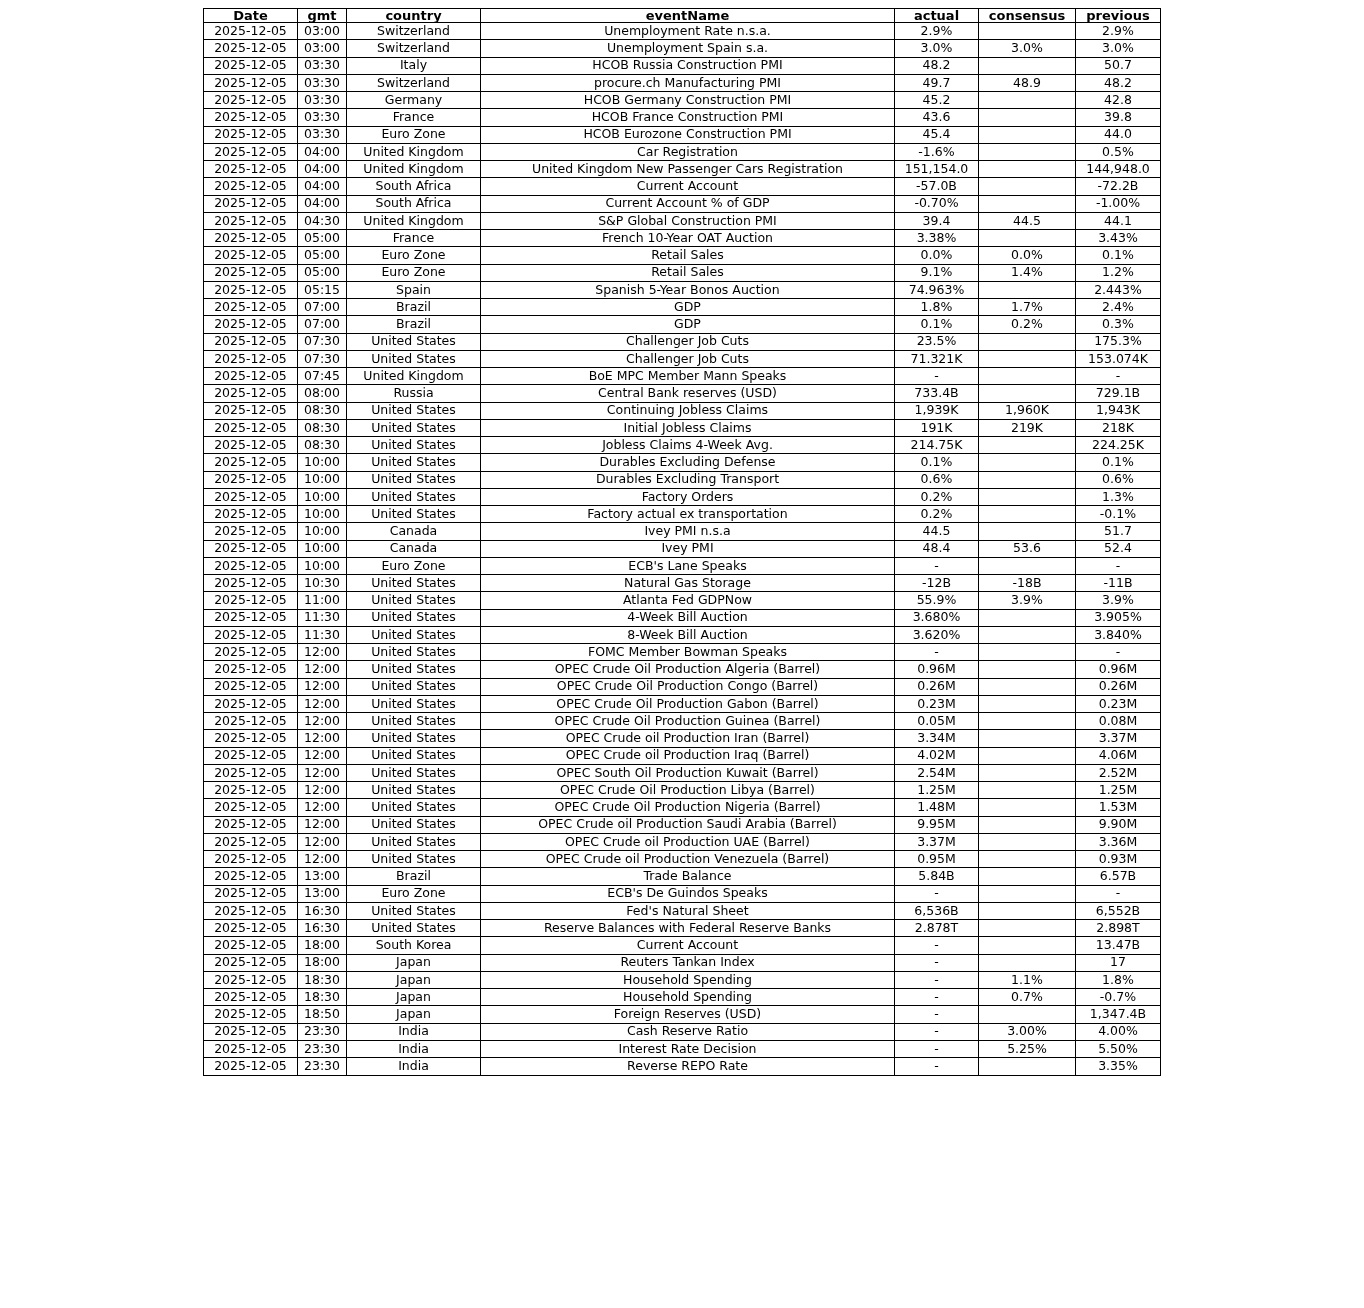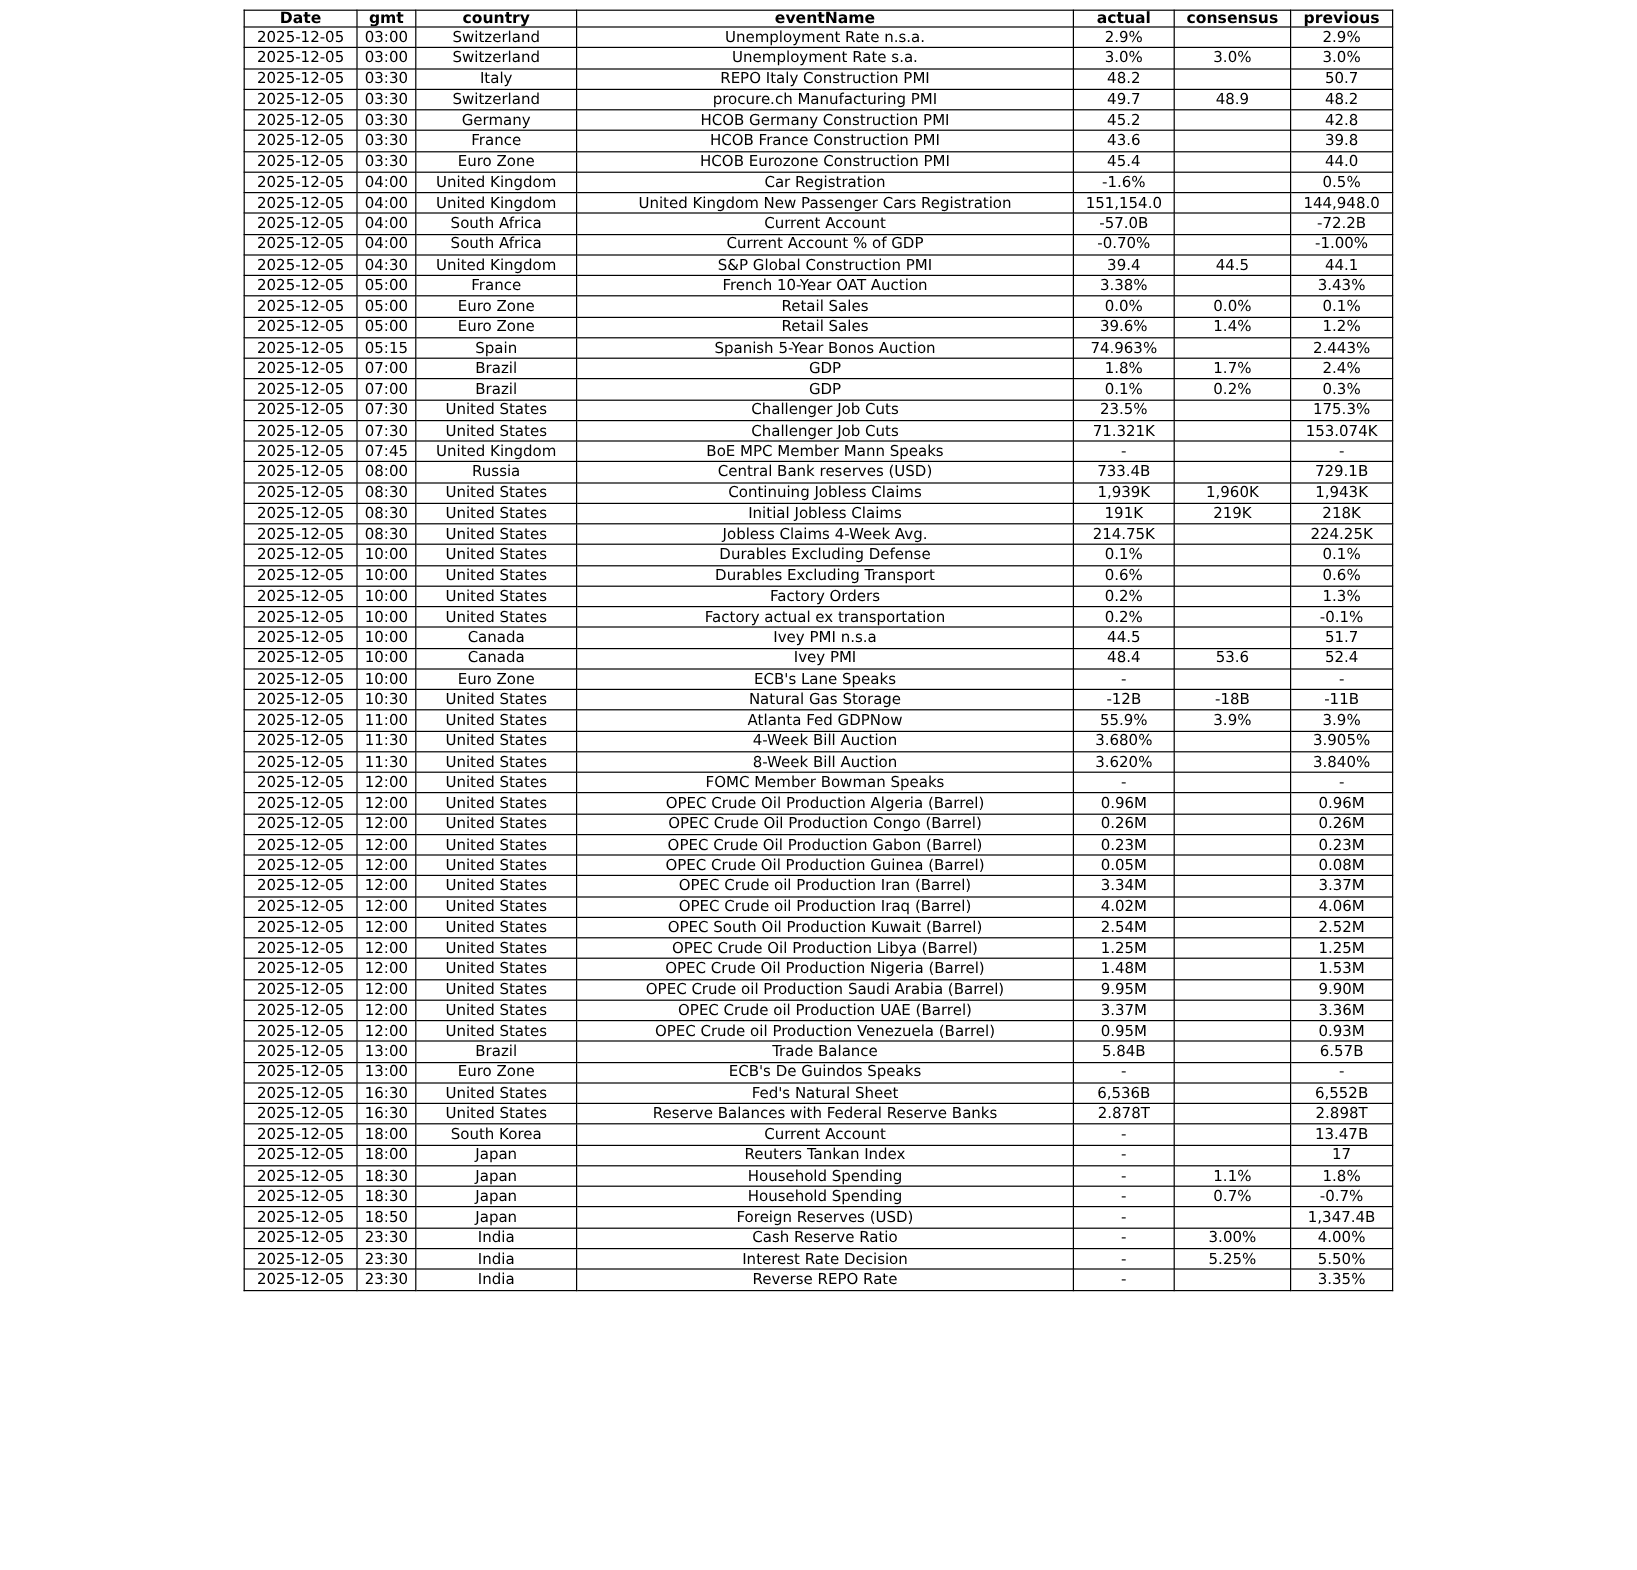--- a/index.html
+++ b/index.html
@@ -74,30 +74,30 @@
           <td>Switzerland</td>
           <td>Unemployment Rate n.s.a.</td>
           <td>2.9%</td>
           <td></td>
           <td>2.9%</td>
         </tr>
         <tr>
           <td>2025-12-05</td>
           <td>03:00</td>
           <td>Switzerland</td>
-          <td>Unemployment Rate s.a.</td>
+          <td>Unemployment Spain s.a.</td>
           <td>3.0%</td>
           <td>3.0%</td>
           <td>3.0%</td>
         </tr>
         <tr>
           <td>2025-12-05</td>
           <td>03:30</td>
           <td>Italy</td>
-          <td>REPO Italy Construction PMI</td>
+          <td>HCOB Russia Construction PMI</td>
           <td>48.2</td>
           <td></td>
           <td>50.7</td>
         </tr>
         <tr>
           <td>2025-12-05</td>
           <td>03:30</td>
           <td>Switzerland</td>
           <td>procure.ch Manufacturing PMI</td>
           <td>49.7</td>
@@ -192,21 +192,21 @@
           <td>Retail Sales</td>
           <td>0.0%</td>
           <td>0.0%</td>
           <td>0.1%</td>
         </tr>
         <tr>
           <td>2025-12-05</td>
           <td>05:00</td>
           <td>Euro Zone</td>
           <td>Retail Sales</td>
-          <td>39.6%</td>
+          <td>9.1%</td>
           <td>1.4%</td>
           <td>1.2%</td>
         </tr>
         <tr>
           <td>2025-12-05</td>
           <td>05:15</td>
           <td>Spain</td>
           <td>Spanish 5-Year Bonos Auction</td>
           <td>74.963%</td>
           <td></td>

